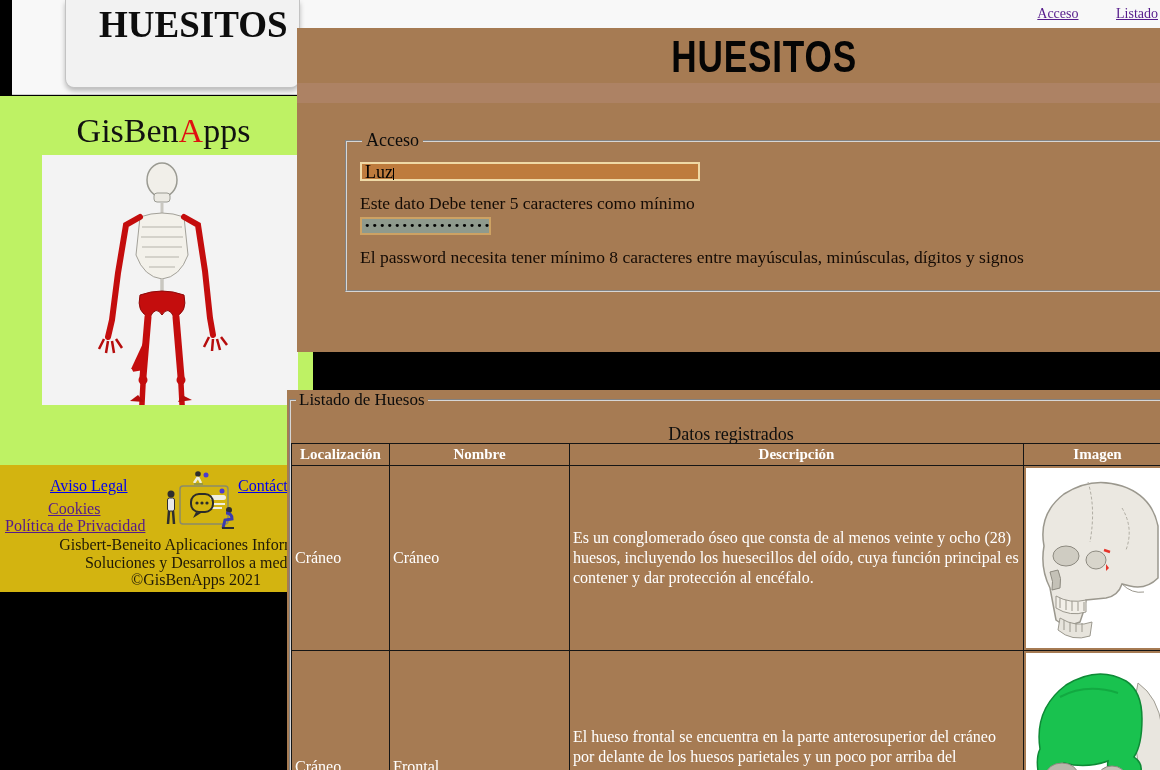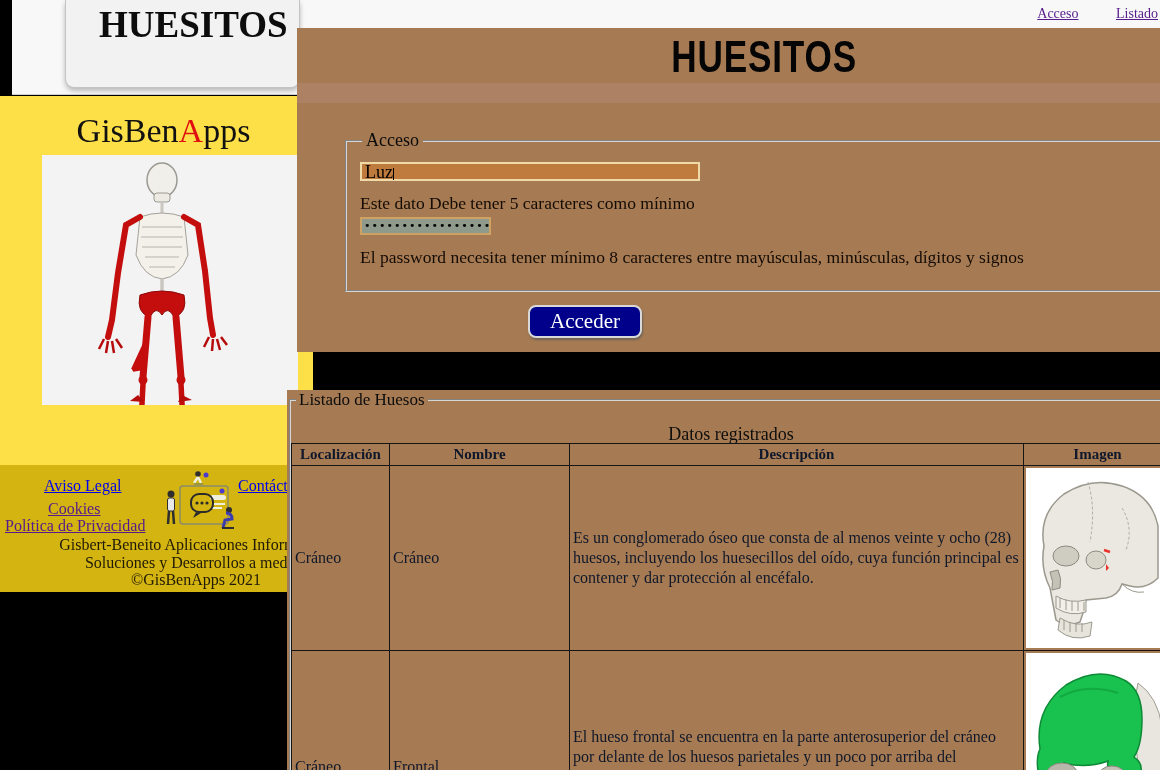--- a/index.html
+++ b/index.html
@@ -12,31 +12,31 @@
   .nav-links { position:absolute; top:6px; right:2px; font-size:14px; }
   .nav-links a { margin-left:34px; color:#551A8B; text-decoration:underline; }
 
   .huesitos-card { position:absolute; left:65px; top:0; width:235px; height:88px;
     background:#f2f2f2; border:1px solid #c3c3c3; border-top:none;
     border-radius:0 0 9px 9px; box-shadow:0 3px 5px rgba(0,0,0,.25); }
   .huesitos-card .card-title { font-weight:bold; font-size:37px; color:#0d0d0d;
     padding:3px 0 0 33px; white-space:nowrap; }
 
   .content-col { position:absolute; left:0; top:96px; width:313px; height:475px;
-    background:#fde047; }
+    background:#bef264; }
   .brand { text-align:center; padding:16px 0 0 14px; font-size:34px; color:#111; white-space:nowrap; }
   .brand .accent { color:#e01010; }
   .skeleton-box { position:absolute; left:42px; top:59px; width:256px; height:250px; background:#f3f3f3; }
 
   
   .site-footer { position:absolute; left:0; top:465px; width:287px; height:127px;
     background:#d3b410; overflow:hidden; }
   .site-footer a { font-size:16px; text-decoration:underline; }
   .lnk-new { color:#0000EE; } .lnk-visited { color:#551A8B; }
-  .f-aviso { position:absolute; left:44px; top:12px; }
+  .f-aviso { position:absolute; left:50px; top:12px; }
   .f-cookies { position:absolute; left:48px; top:35px; }
   .f-politica { position:absolute; left:5px; top:52px; }
   .f-contacto { position:absolute; left:238px; top:12px; white-space:nowrap; }
   .f-illu { position:absolute; left:158px; top:3px; }
   .f-company { position:absolute; left:0; top:71px; width:392px; text-align:center;
     font-size:16px; color:#201a08; line-height:17.5px; white-space:nowrap; }
 
   
   .panel-login { position:absolute; left:297px; top:28px; width:863px; height:324px;
     background:#a67b53; overflow:hidden; }
@@ -65,21 +65,21 @@
 
   
   .panel-list { position:absolute; left:287px; top:390px; width:873px; height:520px;
     background:#a67b53; overflow:hidden; }
   fieldset.listado { position:absolute; left:2px; top:0; width:880px; height:518px;
     border:2px groove #d6d6d6; border-right:none; padding:0; }
   fieldset.listado legend { font-size:17px; color:#0b0b0b; padding:0 3px; margin-left:5px;margin-top:36px; }
   .tbl-caption { width:880px; text-align:center; font-size:18px; color:#0e0e0e; margin-top:14px; }
   table.bones { position:absolute; left:4px; top:53px; width:880px; border-collapse:collapse;
     table-layout:fixed; }
-  table.bones th, table.bones td { border:1px solid #151515; color:#0f172a; }
+  table.bones th, table.bones td { border:1px solid #151515; color:#ffffff; }
   table.bones th { font-size:15px; font-weight:bold; height:22px; text-align:center; }
   td.c-loc, td.c-nom { font-size:16px; vertical-align:middle; padding-left:3px; }
   td.c-desc { font-size:16px; line-height:20px; vertical-align:middle; padding:2px 3px; }
   td.c-img { padding:2px; }
   .img-box { background:#fff; width:100%; height:100%; overflow:hidden; }
   tr.row-1 { height:184px; } tr.row-2 { height:232px; }
   .img-inner1 { height:180px; } .img-inner2 { height:228px; }
 </style>
 </head>
 <body>
@@ -171,21 +171,20 @@
   <div class="band"></div>
 
   <fieldset class="acceso">
     <legend>Acceso</legend>
     <div class="user-input"><span>Luz</span><span class="caret"></span></div>
     <div class="hint">Este dato Debe tener 5 caracteres como mínimo</div>
     <div class="pwd-field">•••••••••••••••••</div>
     <div class="hint">El password necesita tener mínimo 8 caracteres entre mayúsculas, minúsculas, dígitos y signos</div>
   </fieldset>
 
-  <div class="btn btn-acceder">Acceder</div>
 </div>
 
 <div class="panel-list">
   <fieldset class="listado">
     <legend>Listado de Huesos</legend>
     <div class="tbl-caption">Datos registrados</div>
   </fieldset>
 
   <table class="bones">
     <colgroup>

